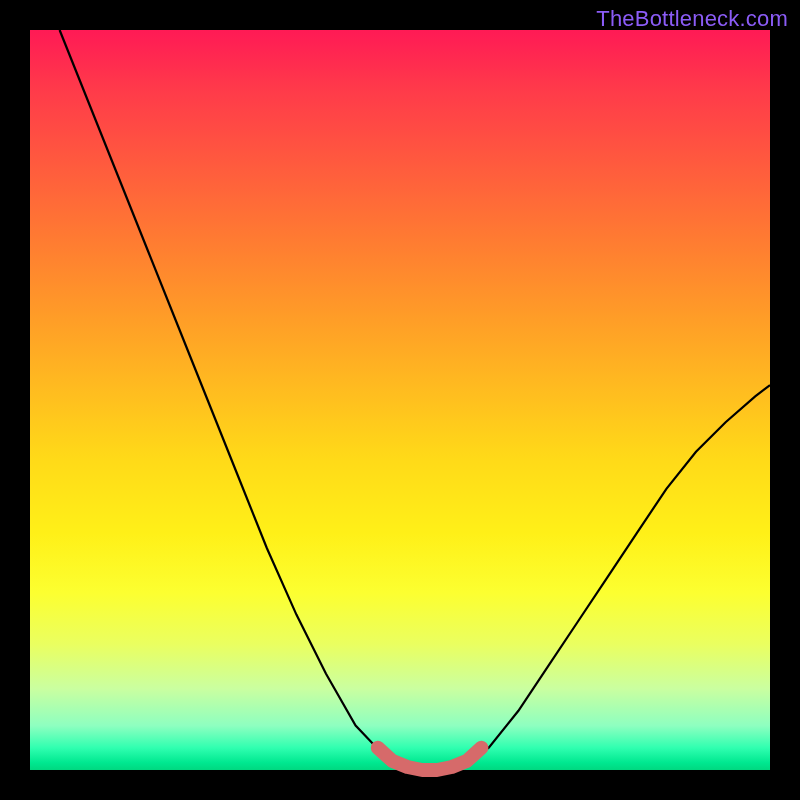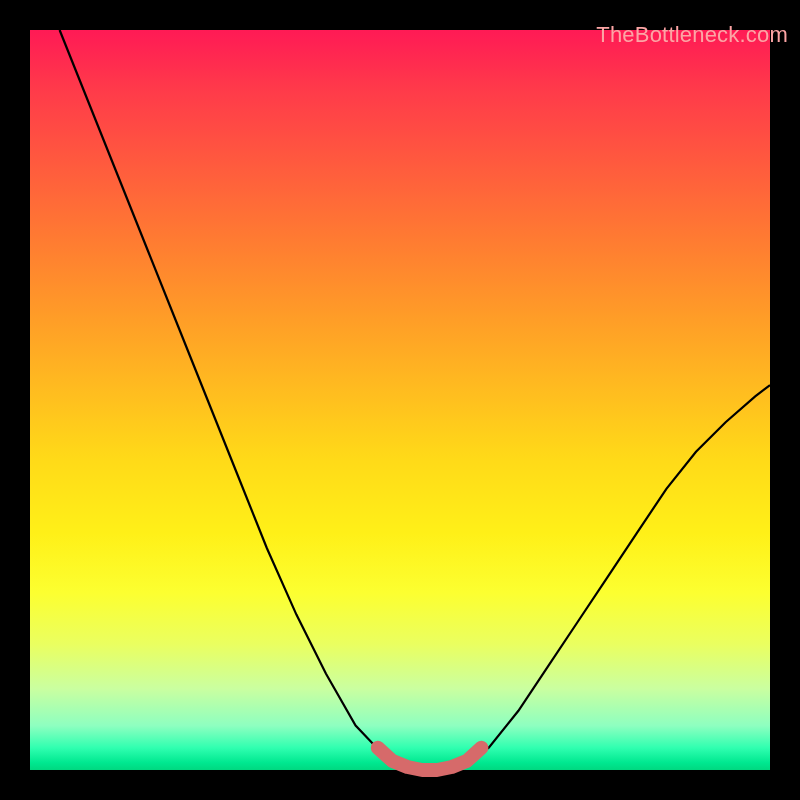--- a/index.html
+++ b/index.html
@@ -34,25 +34,25 @@
       #eaff60 83%,
       #caffa0 89%,
       #8effc0 94%,
       #30ffb0 97%,
       #00e890 99%,
       #00d880 100%
     );
   }
   .watermark {
     position: absolute;
-    top: 22px;
+    top: 6px;
     right: 12px;
     font-family: Arial, Helvetica, sans-serif;
     font-size: 22px;
-    color: #fca5a5;
+    color: #8b5cf6;
     letter-spacing: 0.2px;
     font-weight: 500;
   }
   svg.curve {
     position: absolute;
     left: 0; top: 0; width: 100%; height: 100%;
     overflow: visible;
   }
 </style>
 </head>

